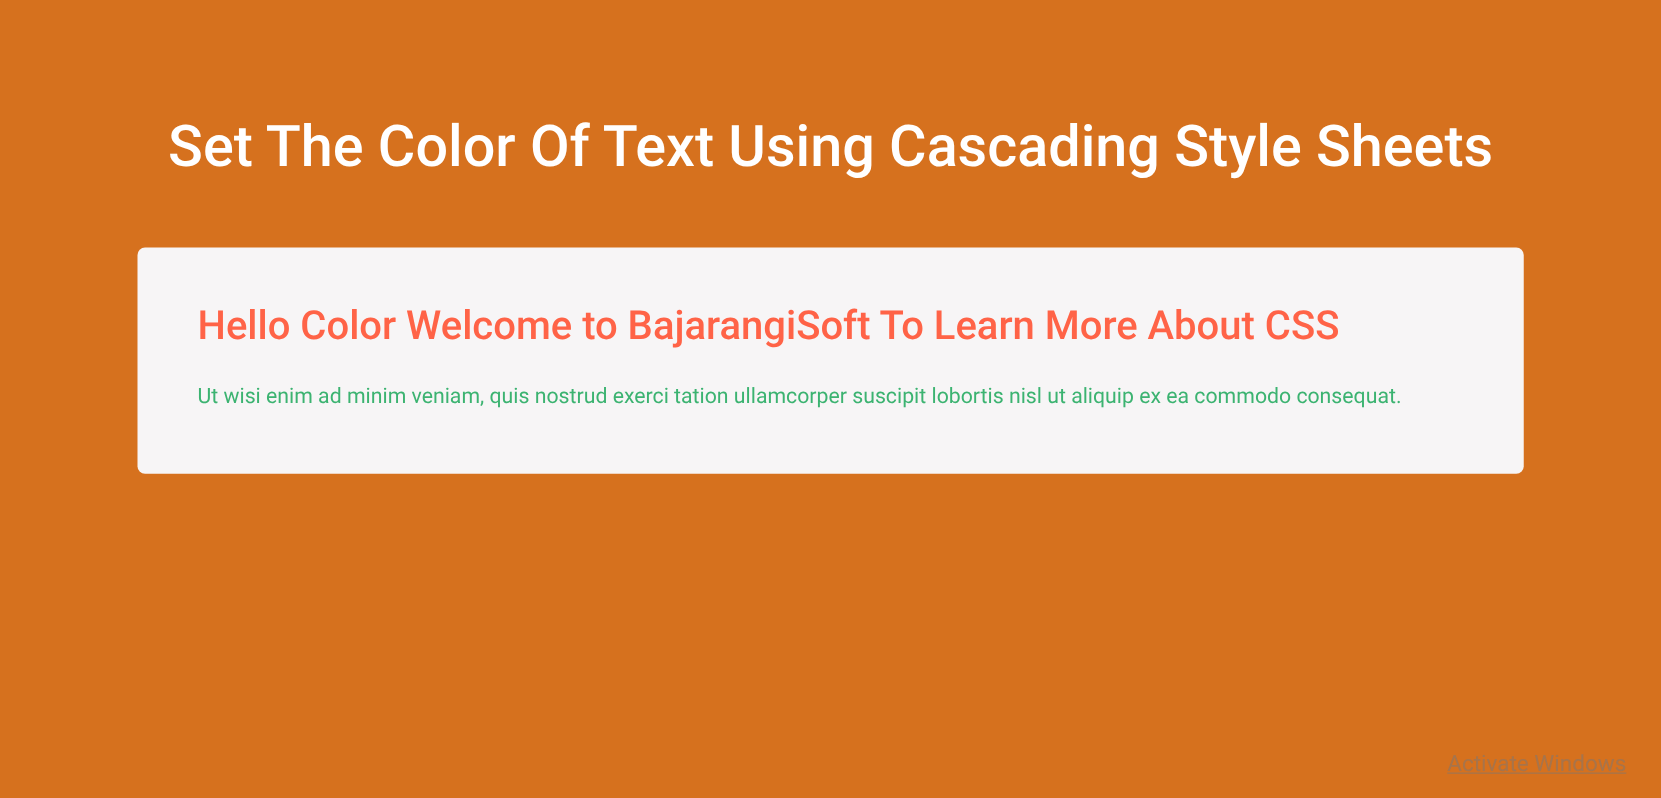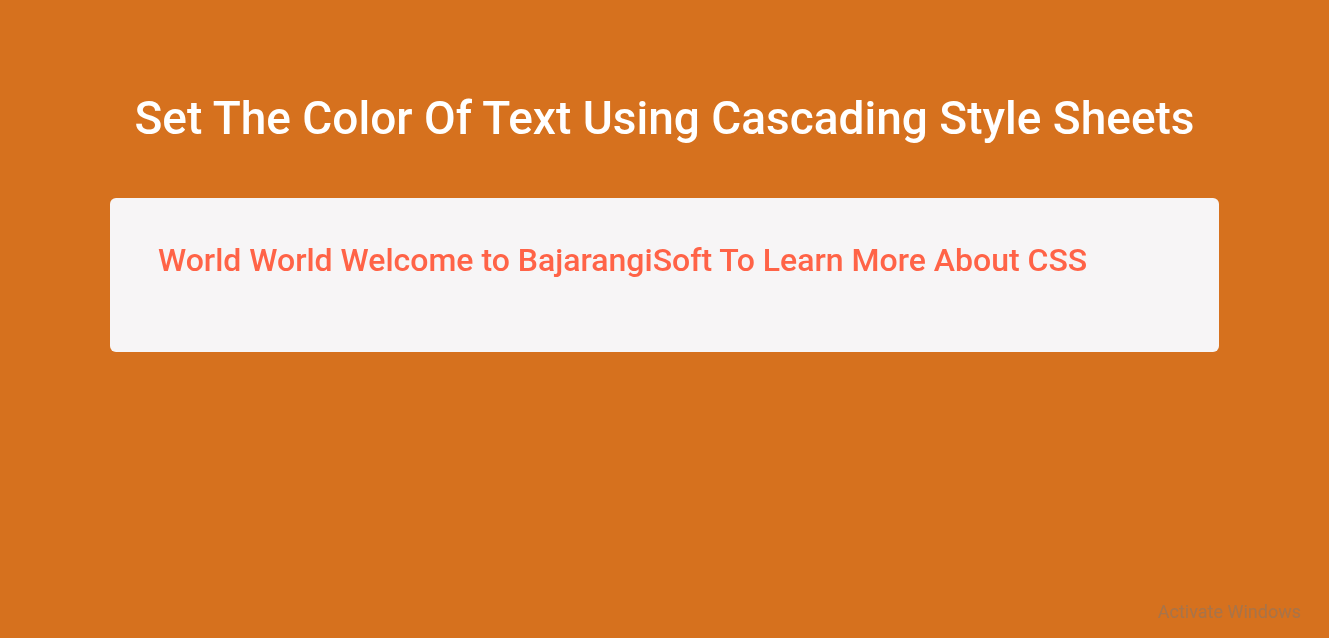--- a/index.html
+++ b/index.html
@@ -48,31 +48,33 @@
     line-height: 1.6;
   }
   .watermark {
     position: absolute;
     right: 28px;
     bottom: 12px;
     text-align: center;
     color: rgba(120,120,120,0.55);
     font-size: 13px;
     line-height: 1.4;
+    text-decoration: underline;
   }
   .watermark .wm-title {
     font-size: 18px;
     color: rgba(120,120,120,0.5);
     margin-bottom: 2px;
   }
 </style>
 </head>
 <body>
 
 <h1 class="page-title">Set The Color Of Text Using Cascading Style Sheets</h1>
 
 <div class="card">
-  <h2 class="card-heading">World World Welcome to BajarangiSoft To Learn More About CSS</h2>
+  <h2 class="card-heading">Hello Color Welcome to BajarangiSoft To Learn More About CSS</h2>
+  <p class="para-green">Ut wisi enim ad minim veniam, quis nostrud exerci tation ullamcorper suscipit lobortis nisl ut aliquip ex ea commodo consequat.</p>
 </div>
 
 <div class="watermark">
   <div class="wm-title">Activate Windows</div>
 </div>
 
 </body></html>

